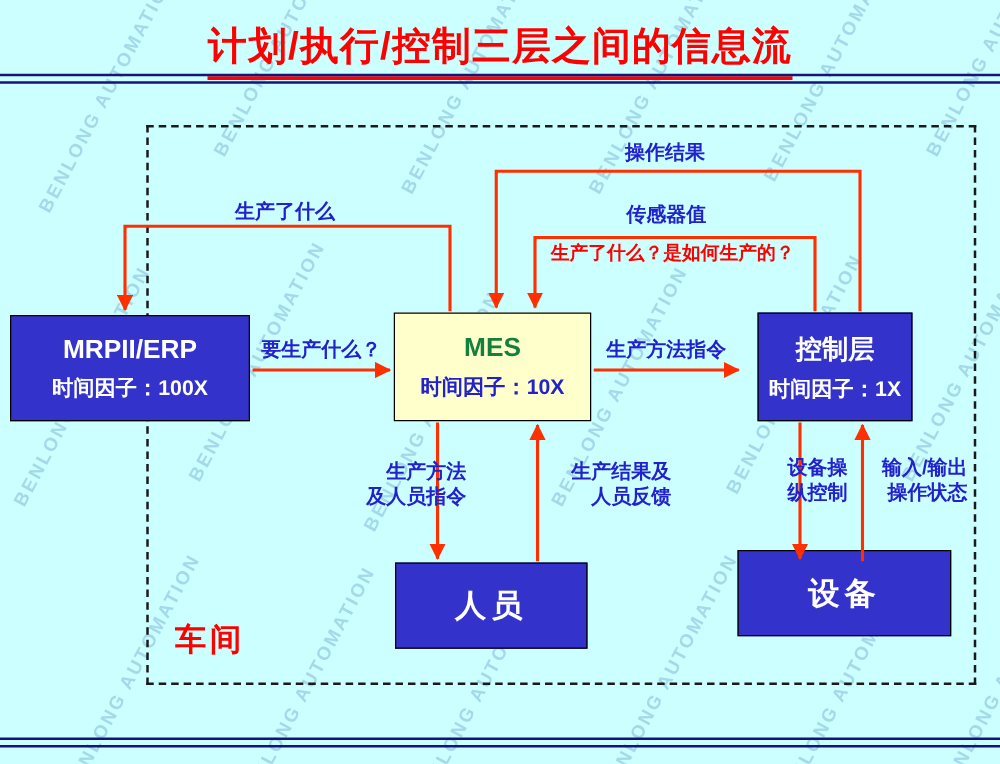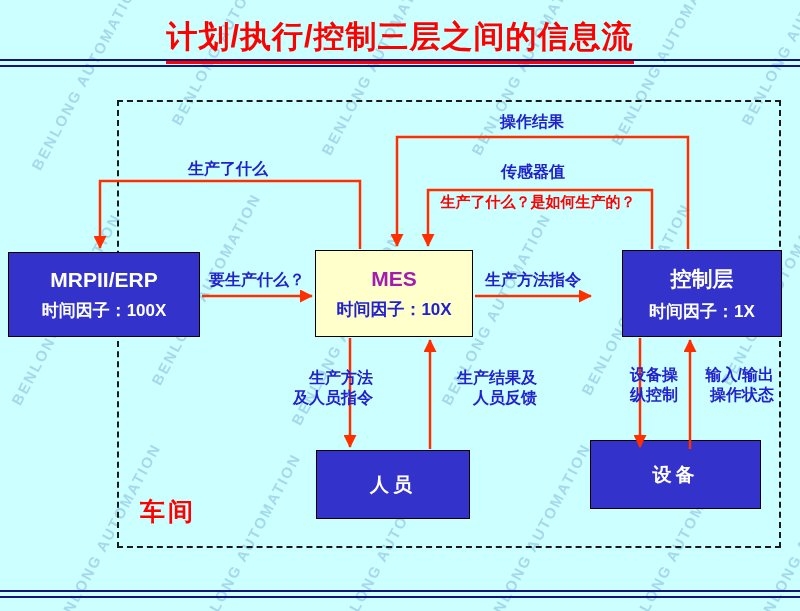--- a/index.html
+++ b/index.html
@@ -30,26 +30,26 @@
   
   .box{
     position:absolute;box-sizing:border-box;display:flex;flex-direction:column;
     align-items:center;justify-content:center;border:1px solid #000;
   }
   .box.blue{background:#3333cc;color:#ffffff;}
   .box .l1{font-size:21px;font-weight:bold;}
   .box .l2{font-size:17px;font-weight:bold;margin-top:7px;}
   #box-mrp{left:8px;top:252px;width:192px;height:85px;}
   #box-mes{left:315px;top:250px;width:158px;height:87px;background:#ffffcc;}
-  #box-mes .l1{color:#a21caf;}
+  #box-mes .l1{color:#15803d;}
   #box-mes .l2{color:#2222cc;}
-  #box-ctrl{left:622px;top:250px;width:160px;height:87px;}
+  #box-ctrl{left:606px;top:250px;width:124px;height:87px;}
   #box-ren{left:316px;top:450px;width:154px;height:69px;}
   #box-dev{left:590px;top:440px;width:171px;height:69px;}
-  .big{font-size:19px;font-weight:bold;letter-spacing:4px;}
+  .big{font-size:25px;font-weight:bold;letter-spacing:4px;}
   
   .lbl{
     position:absolute;font-weight:bold;color:#2222cc;font-size:16px;
     white-space:nowrap;transform:translateX(-50%);
   }
   .lbl.two{text-align:right;line-height:20px;white-space:normal;width:120px;}
   .lbl.red{color:#ff0000;font-size:15px;}
   .workshop{position:absolute;left:140px;top:495px;color:#ff0000;font-size:25px;font-weight:bold;letter-spacing:3px;}
   svg.arrows{position:absolute;left:0;top:0;pointer-events:none;}
 </style>

